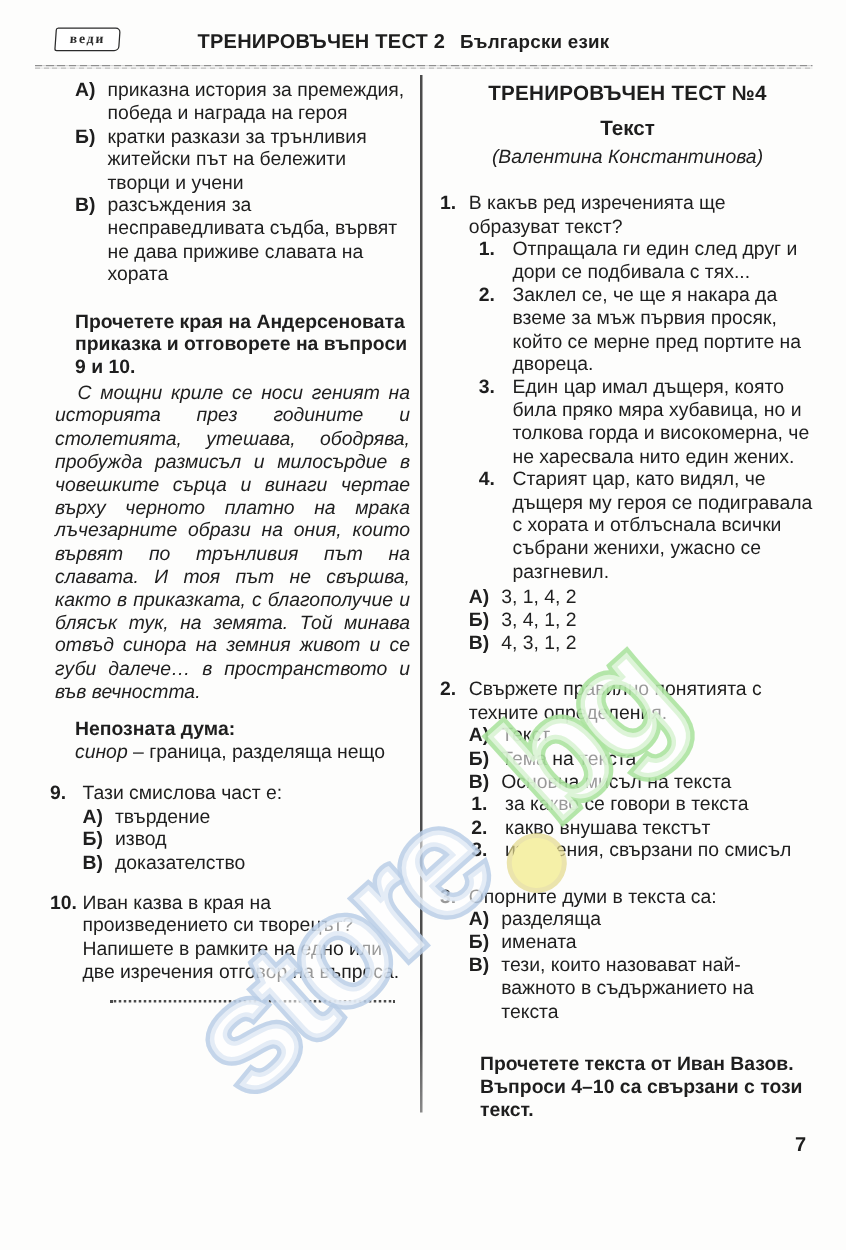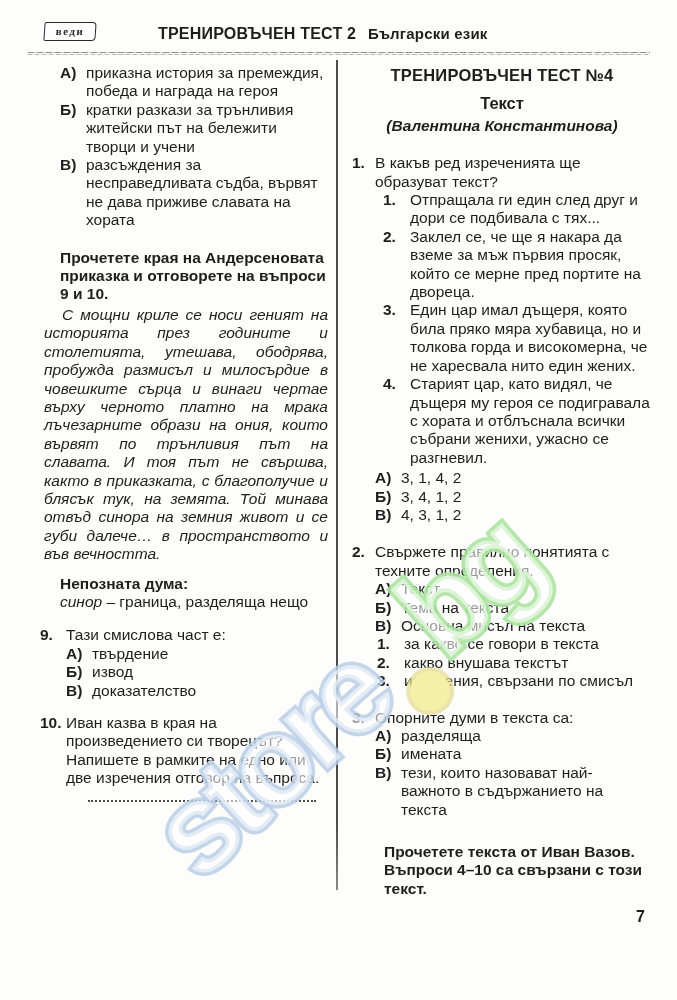--- a/index.html
+++ b/index.html
@@ -43,21 +43,21 @@
   .instruction { margin-top:19px; }
   .passage { margin-top:2px; margin-left:4px; font-style:italic; text-align:justify; text-indent:18px; }
   .vocab { margin-top:11px; }
   .q-block { margin-top:15px; }
   .sub-options { margin-top:0; }
   .dotted-line { margin:12px 0 0 48px; width:228px; height:1px; border-bottom:2px dotted #4a4a4a; }
 
   
   .c-title  { text-align:center; font-weight:bold; font-size:16.5px; margin-top:4px; letter-spacing:0.2px; }
   .c-text   { text-align:center; font-weight:bold; font-size:16.5px; margin-top:10px; }
-  .c-author { text-align:center; font-weight:bold; font-style:italic; font-size:15.5px; margin-top:4px; }
+  .c-author { text-align:center; font-weight:normal; font-style:italic; font-size:15.5px; margin-top:4px; }
   .q-main { margin-top:19px; }
   .q-main .qnum { width:23px; }
   .sent { margin-left:8px; }
   .sent .tag { width:27px; }
   .note { margin-top:24px; font-weight:bold;margin-left:32px; }
 
   .page-number { position:absolute; left:636px; top:908px; font-weight:bold; font-size:16px; }
 
   
   .watermark { position:absolute; left:165px; top:845px; transform:rotate(-42deg);

